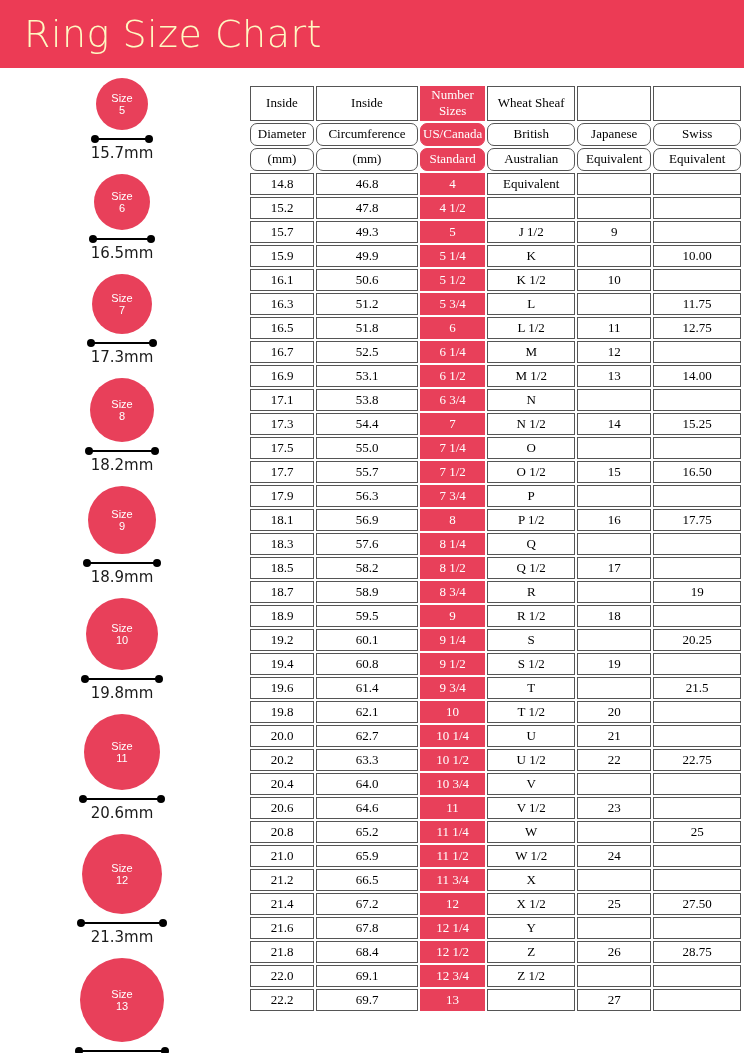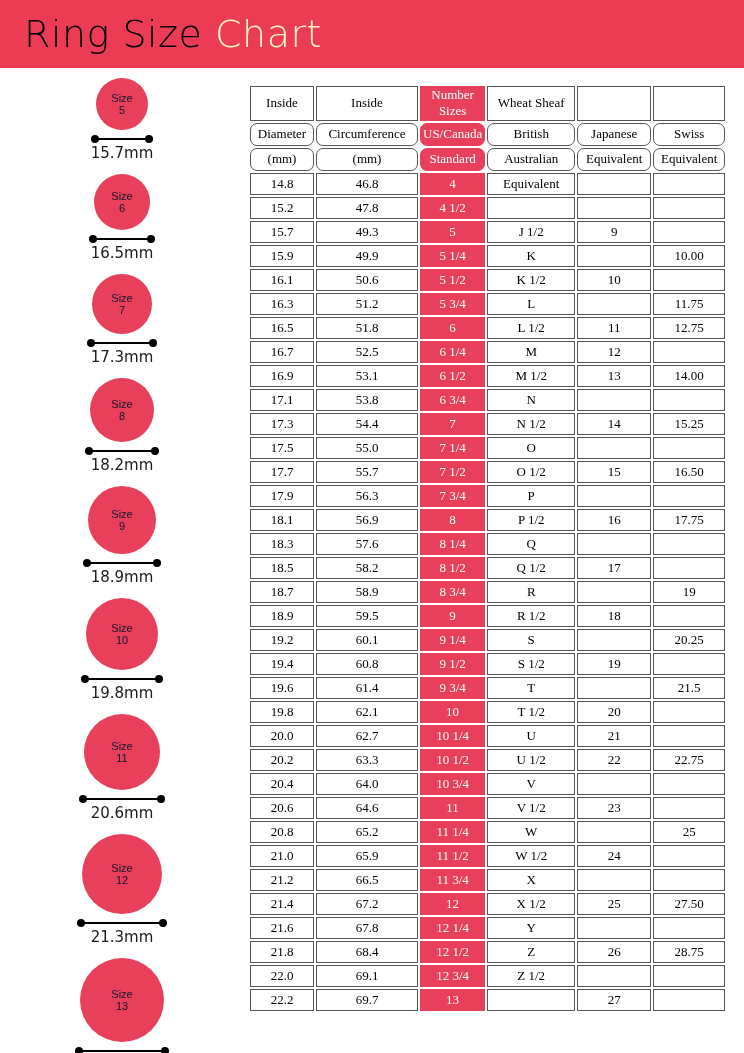--- a/index.html
+++ b/index.html
@@ -24,21 +24,21 @@
   }
   #page-title {
     position: absolute;
     left: 24px; top: 12px;
     font-size: 38px;
     font-weight: 300;
     letter-spacing: 0.5px;
     white-space: nowrap;
     font-family: "DejaVu Sans", sans-serif;
   }
-  #page-title .t-light { color: #000000; font-weight: 300; }
+  #page-title .t-light { color: #fef9c3; font-weight: 300; }
   #page-title .t-dark  { color: #fef9c3; font-weight: 300; }
 
   
   #size-column {
     position: absolute;
     left: 0; top: 70px;
     width: 244px; height: 983px;
   }
   .size-entry {
     position: absolute;
@@ -48,21 +48,21 @@
     flex-direction: column;
     align-items: center;
   }
   .size-circle {
     background: #e8405a;
     border-radius: 50%;
     display: flex;
     flex-direction: column;
     align-items: center;
     justify-content: center;
-    color: #0f172a;
+    color: #ffffff;
     line-height: 1.12;
     text-align: center;
   }
   .size-circle .sc-word { font-size: 11px; }
   .size-circle .sc-num  { font-size: 11px; }
   .measure {
     display: flex;
     flex-direction: column;
     align-items: center;
     margin-top: 5px;
@@ -114,21 +114,21 @@
     height: 22px;
     padding: 0 2px;
     white-space: nowrap;
   }
   
   #size-table td.c0 { width: 64px; }
   #size-table td.c1 { width: 102px; }
   #size-table td.c2 { width: 52px; }
   #size-table td.c3 { width: 88px; }
   #size-table td.c4 { width: 74px; }
-  #size-table td.c5 { width: 72px; }
+  #size-table td.c5 { width: 88px; }
 
   #size-table td.hdr { height: 23px; border-radius: 7px; }
   #size-table td.hdr-tall { height: 33px; line-height: 1.25; white-space: normal; }
 
   
   #size-table td.hot {
     background: #e8405a;
     color: #ffffff;
     border-color: #e8405a;
   }

